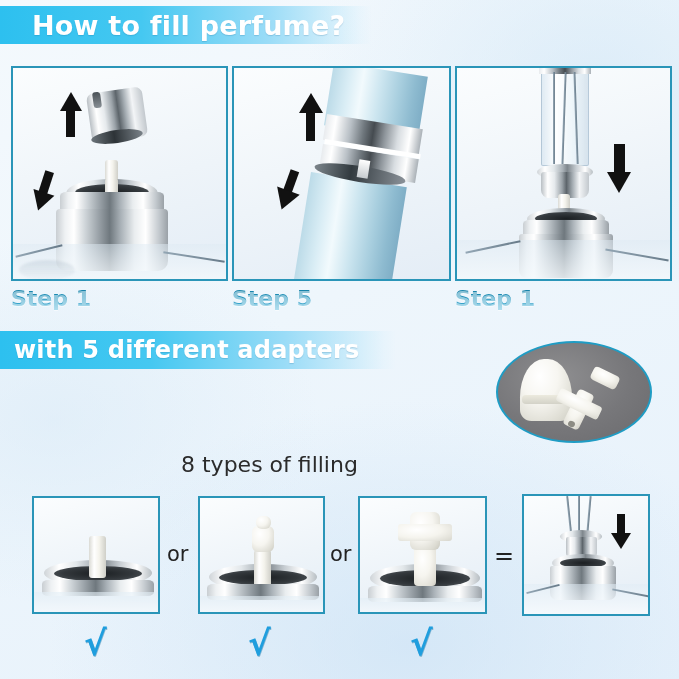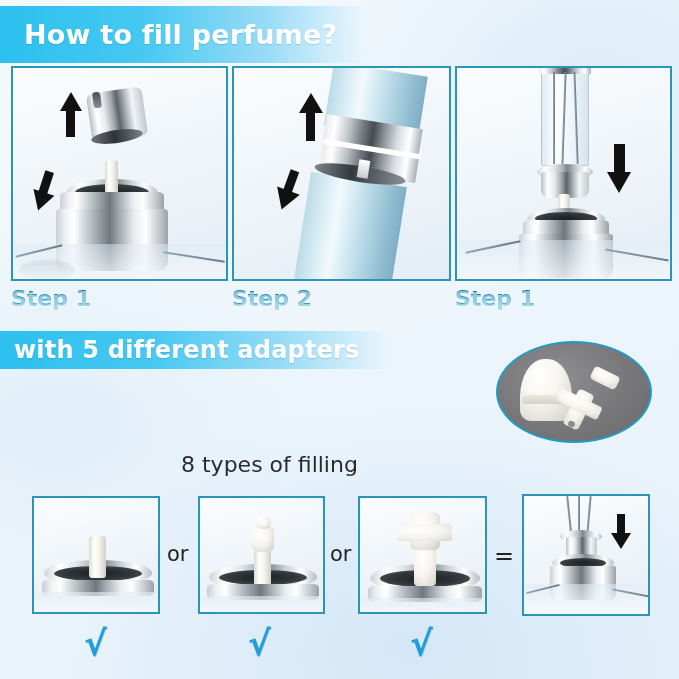--- a/index.html
+++ b/index.html
@@ -26,23 +26,23 @@
     display: flex;
     align-items: center;
     color: #ffffff;
     font-weight: bold;
     letter-spacing: 0.2px;
     text-shadow: 0 1px 1px rgba(0,80,130,0.18);
     background: linear-gradient(to right, #2dc0ef 0%, #45c8f1 38%, #9adcf7 72%, rgba(214,240,252,0.25) 97%, rgba(255,255,255,0) 100%);
   }
   #banner-title {
     left: 0; top: 6px;
-    width: 372px; height: 57px;
+    width: 372px; height: 38px;
     font-size: 27px;
-    padding-left: 24px;
+    padding-left: 32px;
     box-sizing: border-box;
   }
   #banner-adapters {
     left: 0; top: 331px;
     width: 396px; height: 38px;
     font-size: 24px;
     padding-left: 14px;
     box-sizing: border-box;
   }
 
@@ -284,21 +284,21 @@
     <div class="glass-body" style="left:0px; top:172px; width:213px; height:42px; border:none;
                 background:linear-gradient(to bottom, rgba(222,234,243,0.5), rgba(244,249,252,0.85));"></div>
     <div class="tube-line" style="left:8px; top:178px; width:56px; height:2px; transform:rotate(-12deg);"></div>
     <div class="tube-line" style="left:148px; top:186px; width:64px; height:2px; transform:rotate(10deg);"></div>
 
     <div class="arrow-shaft" style="left:157px; top:76px; width:11px; height:32px;"></div>
     <div class="arrow-head" style="left:150px; top:104px; border-left:12px solid transparent; border-right:12px solid transparent; border-top:21px solid #111111;"></div>
   </div>
 
   <div class="step-caption" style="left:11px; width:217px;">Step 1</div>
-  <div class="step-caption" style="left:232px; width:219px;">Step 2</div>
+  <div class="step-caption" style="left:232px; width:219px;">Step 5</div>
   <div class="step-caption" style="left:455px; width:217px;">Step 1</div>
 
   <div class="banner" id="banner-adapters">
     <span>with 5 different adapters</span>
   </div>
 
   <div id="adapters-oval">
     <div class="white-adapter-dome" style="left:22px; top:16px; width:52px; height:62px;"></div>
     <div style="position:absolute; left:24px; top:52px; width:48px; height:9px; border-radius:4px;
                 background:linear-gradient(to bottom, #eceade, #d3d2c8);"></div>

